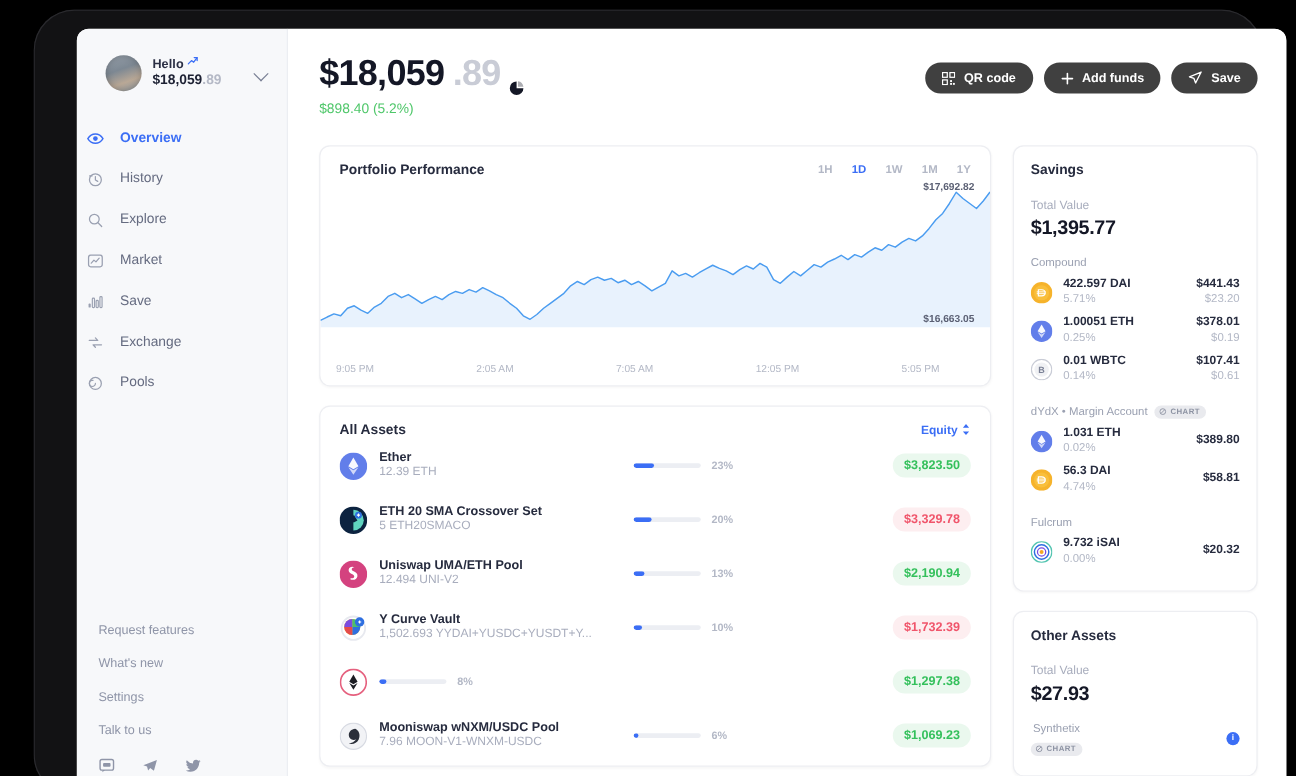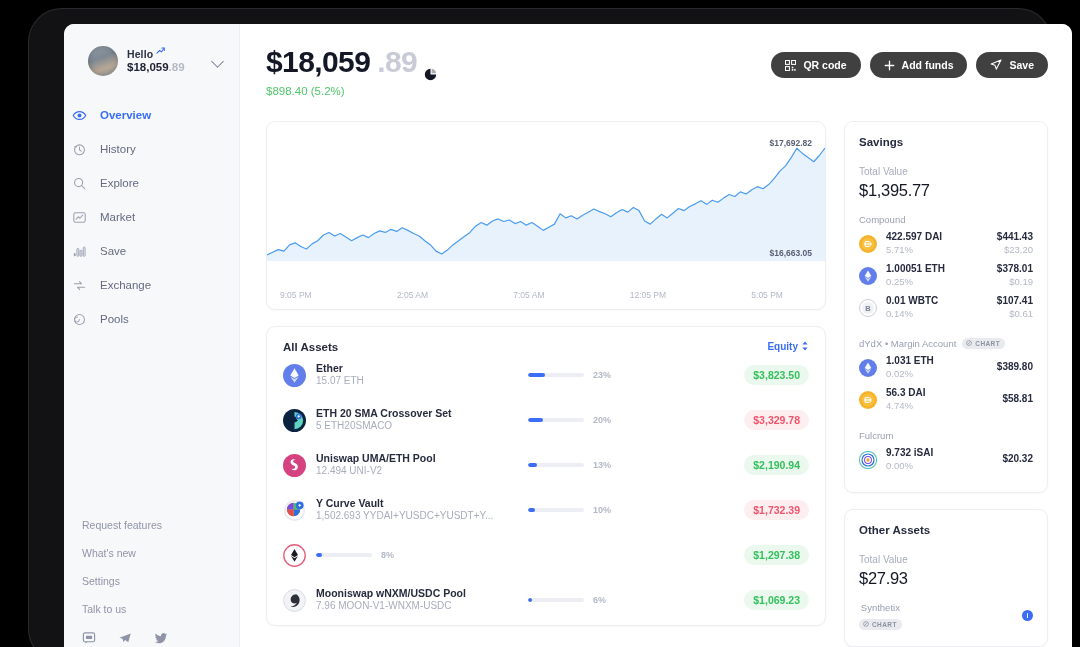--- a/index.html
+++ b/index.html
@@ -165,21 +165,21 @@
     padding: 4px 9px; border-radius: 11px;
   }
   .asset-val.up { color: #34c05c; background: #eaf8ee; }
   .asset-val.down { color: #f0556b; background: #fdeef0; }
 
   
   .side-card { padding: 14px 14px 16px 14px; }
   .side-card + .side-card { margin-top: 16px; }
   .side-title { font-size: 11.5px; font-weight: 700; color: #262b3e; }
   .tv-label { font-size: 10px; color: #a8adbd; margin-top: 18px; }
-  .tv-value { font-size: 16.5px; font-weight: 400; color: #141726; margin-top: 4px; letter-spacing: -.3px; }
+  .tv-value { font-size: 16.5px; font-weight: 700; color: #141726; margin-top: 4px; letter-spacing: -.3px; }
   .group-label {
     font-size: 9.5px; color: #9aa0b1; margin-top: 14px; margin-bottom: 3px;
     display: flex; align-items: center; gap: 6px;
   }
   .chart-chip {
     display: inline-flex; align-items: center; gap: 3px;
     background: #e9eaee; color: #8d93a3; border-radius: 8px;
     font-size: 6.5px; font-weight: 700; letter-spacing: .4px;
     padding: 2px 5px 2px 4px;
   }
@@ -374,20 +374,30 @@
             <span>Save</span>
           </button>
         </div>
       </div>
 
       <div class="cols">
 
         <div class="col-left">
 
           <section class="card chart-card">
+            <div class="chart-head">
+              <div class="chart-title">Portfolio Performance</div>
+              <div class="ranges">
+                <span class="range">1H</span>
+                <span class="range sel">1D</span>
+                <span class="range">1W</span>
+                <span class="range">1M</span>
+                <span class="range">1Y</span>
+              </div>
+            </div>
             <div class="chart-wrap">
               <svg id="perf-svg" viewBox="0 0 420 125" preserveAspectRatio="none">
                   <path d="M0.00 119.00 L4.24 116.19 L8.48 113.59 L12.73 115.15 L16.97 108.91 L21.21 106.83 L25.45 110.47 L29.70 113.07 L33.94 107.87 L38.18 104.75 L42.42 99.03 L46.67 96.44 L50.91 100.07 L55.15 97.48 L59.39 101.11 L63.64 104.75 L67.88 101.63 L72.12 99.03 L76.36 101.63 L80.61 97.48 L84.85 94.88 L89.09 96.44 L93.33 93.32 L97.58 95.40 L101.82 91.76 L106.06 94.36 L110.30 97.48 L114.55 100.07 L118.79 104.75 L123.03 108.91 L127.27 115.15 L131.52 118.06 L135.76 114.11 L140.00 108.91 L144.24 104.75 L148.48 100.59 L152.73 96.44 L156.97 90.20 L161.21 86.56 L165.45 89.16 L169.70 85.00 L173.94 82.92 L178.18 85.52 L182.42 83.96 L186.67 87.60 L190.91 85.52 L195.15 89.16 L199.39 86.56 L203.64 90.20 L207.88 94.36 L212.12 91.24 L216.36 88.12 L220.61 77.72 L224.85 81.88 L229.09 79.80 L233.33 82.92 L237.58 79.28 L241.82 76.16 L246.06 73.04 L250.30 75.64 L254.55 77.72 L258.79 80.84 L263.03 76.68 L267.27 73.56 L271.52 76.16 L275.76 71.48 L280.00 74.60 L284.24 85.00 L288.48 88.12 L292.73 82.92 L296.97 78.24 L301.21 81.88 L305.45 77.20 L309.70 72.52 L313.94 74.60 L318.18 70.44 L322.42 67.84 L326.67 64.72 L330.91 68.36 L335.15 64.20 L339.39 66.28 L343.64 62.12 L347.88 58.48 L352.12 60.56 L356.36 55.88 L360.61 57.96 L364.85 53.80 L369.09 50.68 L373.33 52.76 L377.58 48.60 L381.82 42.36 L386.06 35.08 L390.30 29.89 L394.55 21.57 L398.79 12.21 L403.03 17.41 L407.27 21.57 L411.52 25.73 L415.76 19.49 L420.00 12.00 L420 125 L0 125 Z" fill="#e8f2fd"></path>
                   <path d="M0.00 119.00 L4.24 116.19 L8.48 113.59 L12.73 115.15 L16.97 108.91 L21.21 106.83 L25.45 110.47 L29.70 113.07 L33.94 107.87 L38.18 104.75 L42.42 99.03 L46.67 96.44 L50.91 100.07 L55.15 97.48 L59.39 101.11 L63.64 104.75 L67.88 101.63 L72.12 99.03 L76.36 101.63 L80.61 97.48 L84.85 94.88 L89.09 96.44 L93.33 93.32 L97.58 95.40 L101.82 91.76 L106.06 94.36 L110.30 97.48 L114.55 100.07 L118.79 104.75 L123.03 108.91 L127.27 115.15 L131.52 118.06 L135.76 114.11 L140.00 108.91 L144.24 104.75 L148.48 100.59 L152.73 96.44 L156.97 90.20 L161.21 86.56 L165.45 89.16 L169.70 85.00 L173.94 82.92 L178.18 85.52 L182.42 83.96 L186.67 87.60 L190.91 85.52 L195.15 89.16 L199.39 86.56 L203.64 90.20 L207.88 94.36 L212.12 91.24 L216.36 88.12 L220.61 77.72 L224.85 81.88 L229.09 79.80 L233.33 82.92 L237.58 79.28 L241.82 76.16 L246.06 73.04 L250.30 75.64 L254.55 77.72 L258.79 80.84 L263.03 76.68 L267.27 73.56 L271.52 76.16 L275.76 71.48 L280.00 74.60 L284.24 85.00 L288.48 88.12 L292.73 82.92 L296.97 78.24 L301.21 81.88 L305.45 77.20 L309.70 72.52 L313.94 74.60 L318.18 70.44 L322.42 67.84 L326.67 64.72 L330.91 68.36 L335.15 64.20 L339.39 66.28 L343.64 62.12 L347.88 58.48 L352.12 60.56 L356.36 55.88 L360.61 57.96 L364.85 53.80 L369.09 50.68 L373.33 52.76 L377.58 48.60 L381.82 42.36 L386.06 35.08 L390.30 29.89 L394.55 21.57 L398.79 12.21 L403.03 17.41 L407.27 21.57 L411.52 25.73 L415.76 19.49 L420.00 12.00 " fill="none" stroke="#4a9cf0" stroke-width="1.2" vector-effect="non-scaling-stroke" stroke-linejoin="round"></path>
                 </svg>
               <div class="chart-hi">$17,692.82</div>
               <div class="chart-lo">$16,663.05</div>
             </div>
             <div class="xaxis">
               <span>9:05 PM</span>
@@ -412,21 +422,21 @@
             </div>
             <div id="asset-rows">
                 <div class="asset-row">
                   <span class="asset-ico"><svg width="23" height="23" viewBox="0 0 24 24">
                       <circle cx="12" cy="12" r="12" fill="#627eea"></circle>
                       <path d="M12 4.5 7.6 12 12 14.6 16.4 12z" fill="#fff" opacity=".95"></path>
                       <path d="M12 15.6 7.6 13 12 19.5 16.4 13z" fill="#fff" opacity=".7"></path>
                     </svg></span>
                   <span class="asset-names">
                     <span class="asset-name" style="display: block;">Ether</span>
-                    <span class="asset-qty" style="display: block;">15.07 ETH</span>
+                    <span class="asset-qty" style="display: block;">12.39 ETH</span>
                   </span>
                   <span class="asset-bar-wrap">
                     <span class="bar-track">
                       <span class="bar-fill" style="width:29.900000000000002%"></span>
                     </span>
                     <span class="asset-pct">23%</span>
                   </span>
                   <span class="asset-val up">$3,823.50</span>
                 </div>
                 <div class="asset-row">

